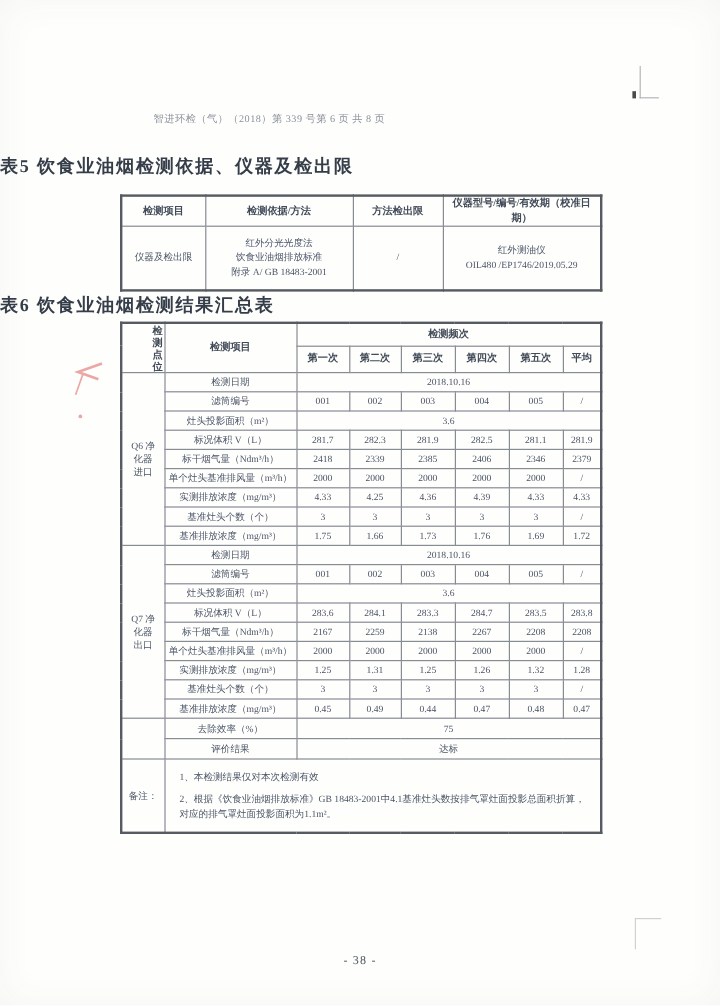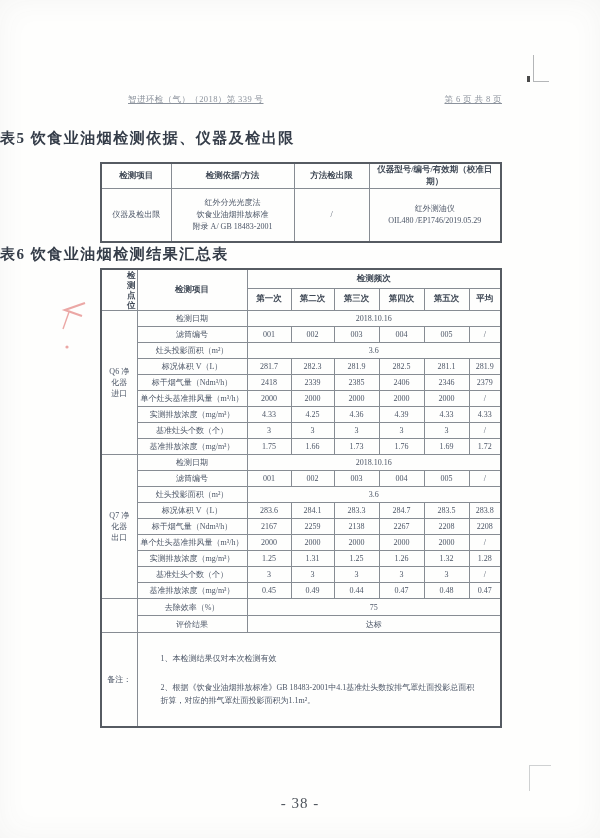--- a/index.html
+++ b/index.html
@@ -4,27 +4,27 @@
 <style>
   html,body { margin:0; padding:0; background:#ffffff; }
   .page {
     position:relative; width:600px; height:838px; background:#fefefd;
     overflow:hidden; font-family:"Liberation Serif","DejaVu Serif",serif;
     color:#4b5566; box-shadow: inset 0 0 30px rgba(70,70,70,.05);
   }
   
   .doc-header {
     position:absolute; top:94px; left:100px; width:402px;
-    display:flex; justify-content:space-between;
-    font-size:8.5px; color:#8b929c; letter-spacing:.4px;text-decoration:underline;
+    display:flex; justify-content:flex-start;
+    font-size:8.5px; color:#8b929c; letter-spacing:.4px;
   }
   .doc-header .left { padding-left:28px; }
   .doc-footer {
     position:absolute; top:795px; left:0; width:600px; text-align:center;
-    font-size:15px; color:#4e545c; letter-spacing:1px;
+    font-size:10px; color:#4e545c; letter-spacing:1px;
   }
   
   .tbl-title {
     position:absolute; left:0; width:600px; text-align:left;
     font-size:15px; font-weight:bold; color:#353d49; letter-spacing:1.5px;
   }
   .t5-title { top:129px; }
   .t6-title { top:245px; }
   
   table.doc-table {
@@ -47,21 +47,21 @@
   .t6 .hrow1 { height:14px; }
   .t6 .hrow2 { height:16px; }
   .t6 .hdr-stack span { display:block; line-height:10px;padding-left:24px; }
   .t6 tbody tr { height:16px; }
   .t6 .point-cell span { display:block; line-height:11px; font-size:8px; color:#4b5566; }
   .t6 .summary-row { height:17px; }
   .t6 .remark-row { height:46px; }
   .t6 .remark-cell {
     text-align:left; padding:3px 7px; line-height:13px; font-size:8px;
   }
-  .t6 .remark-cell div { margin:16px; }
+  .t6 .remark-cell div { margin:5px; }
   
   .artifact { position:absolute; background:#b4b6b8; }
   .art-tr-v { left:533px; top:55px; width:1px; height:27px; }
   .art-tr-h { left:533px; top:81px; width:16px; height:1px; }
   .art-tr-dot { left:527px; top:76px; width:3px; height:6px; background:#4a4a4a; }
   .art-br-v { left:529px; top:765px; width:1px; height:26px; background:#cfd1d2; }
   .art-br-h { left:529px; top:765px; width:22px; height:1px; background:#cfd1d2; }
   .stamp-fragment { position:absolute; left:55px; top:295px; opacity:.5; }
 </style>
 </head>

